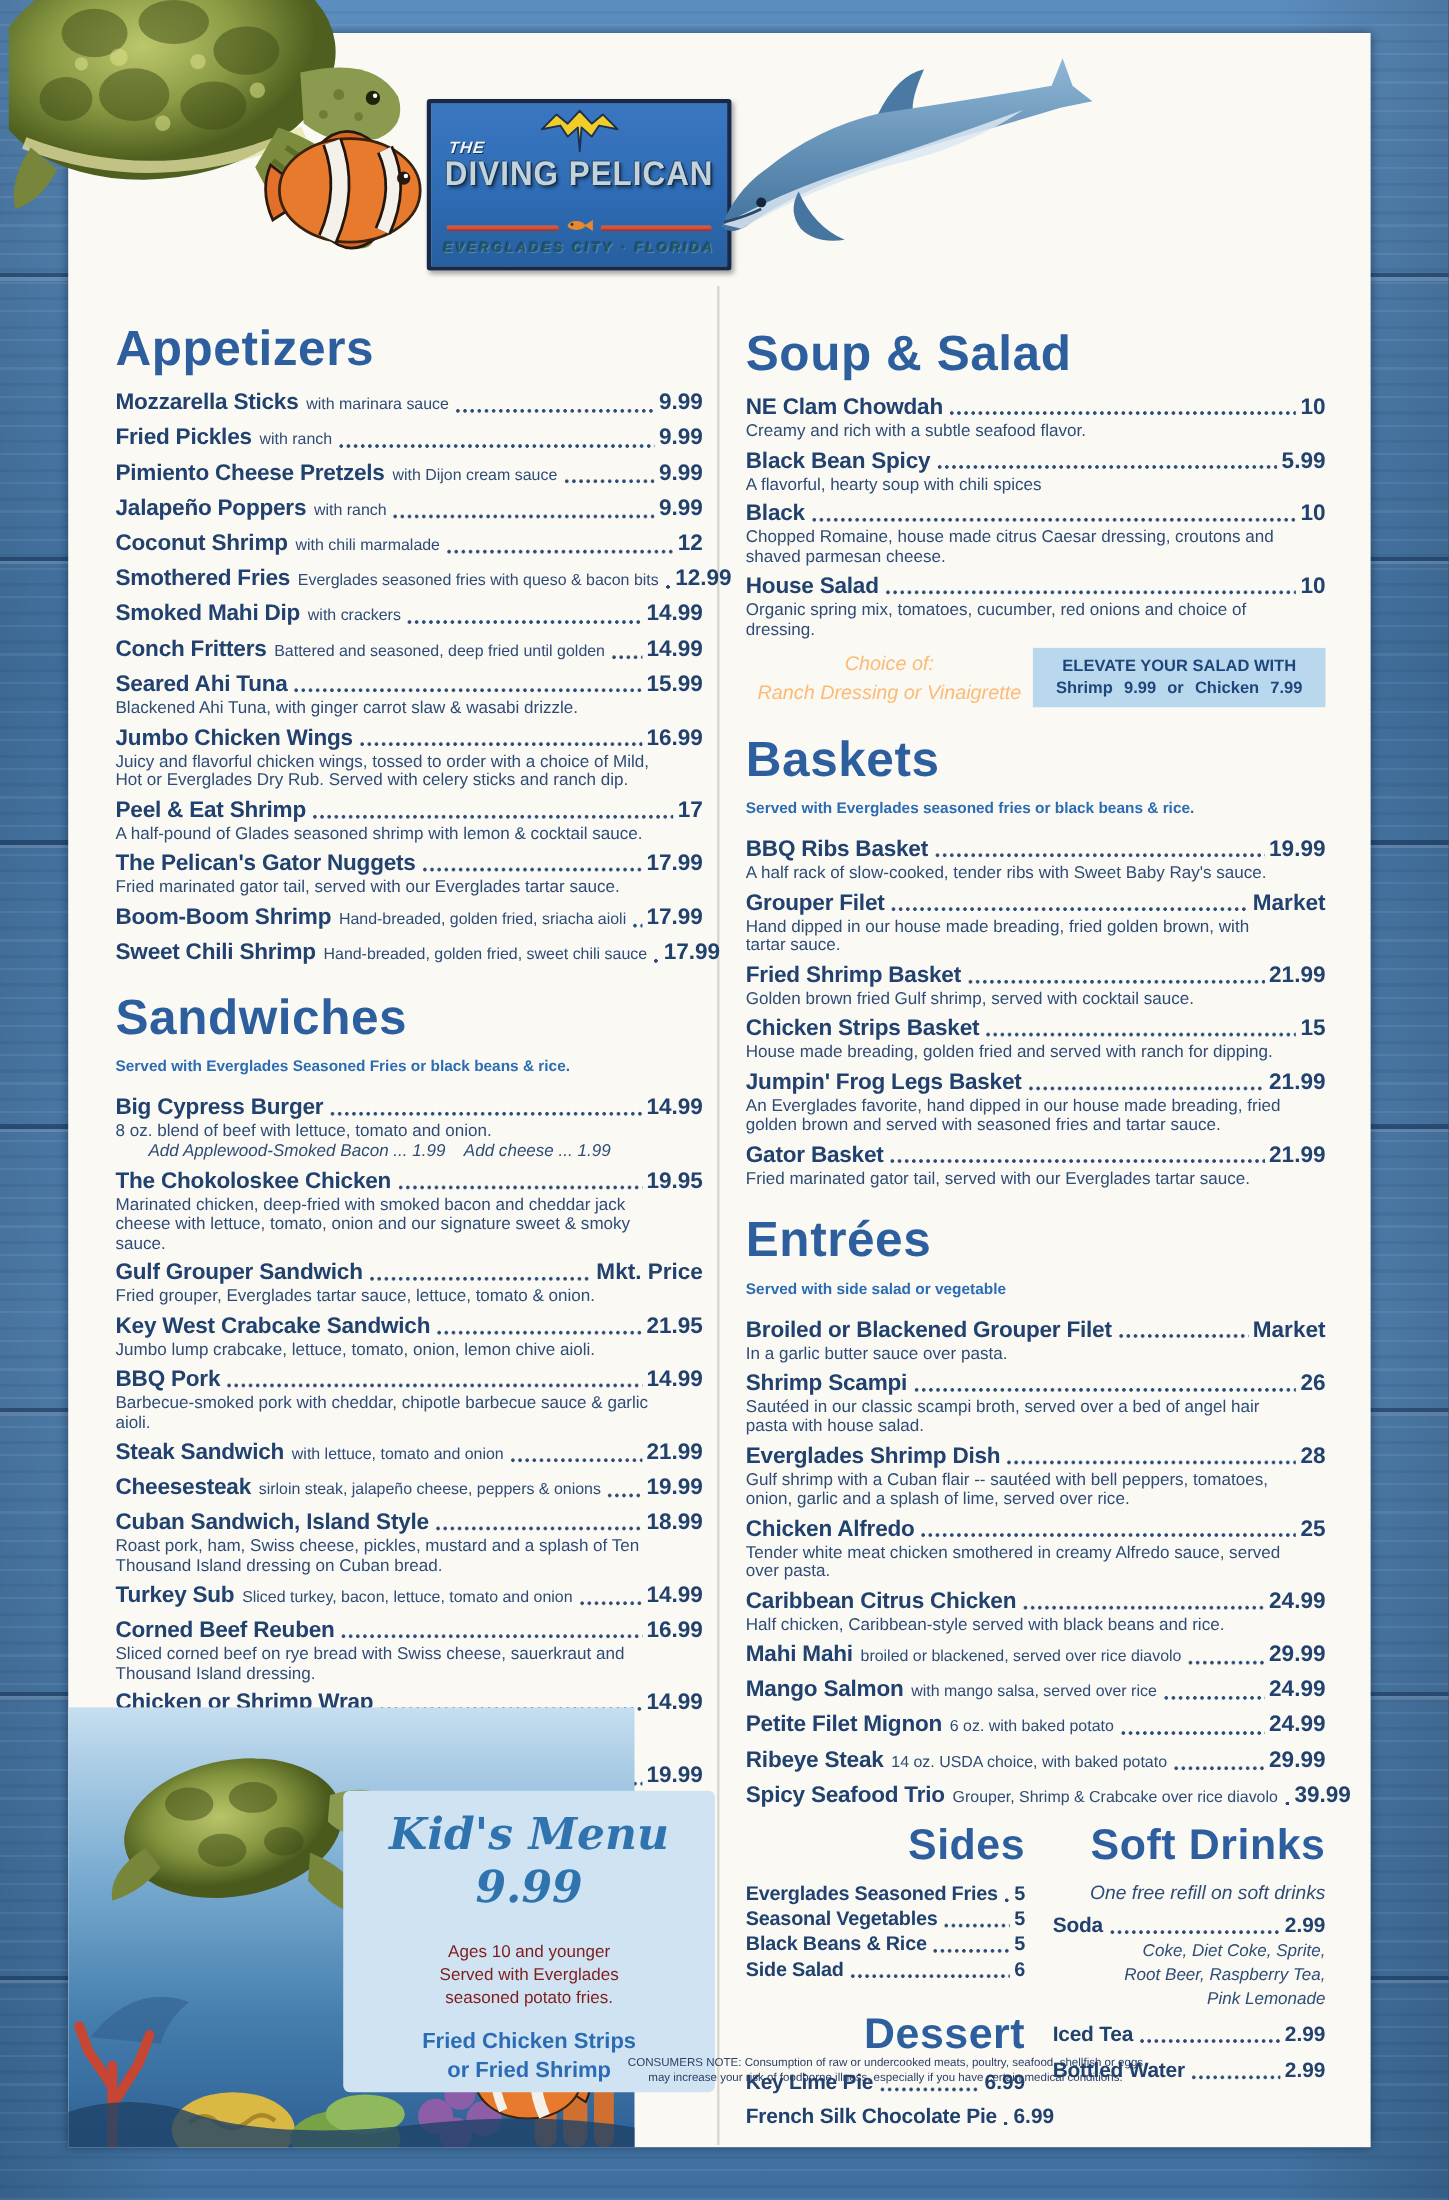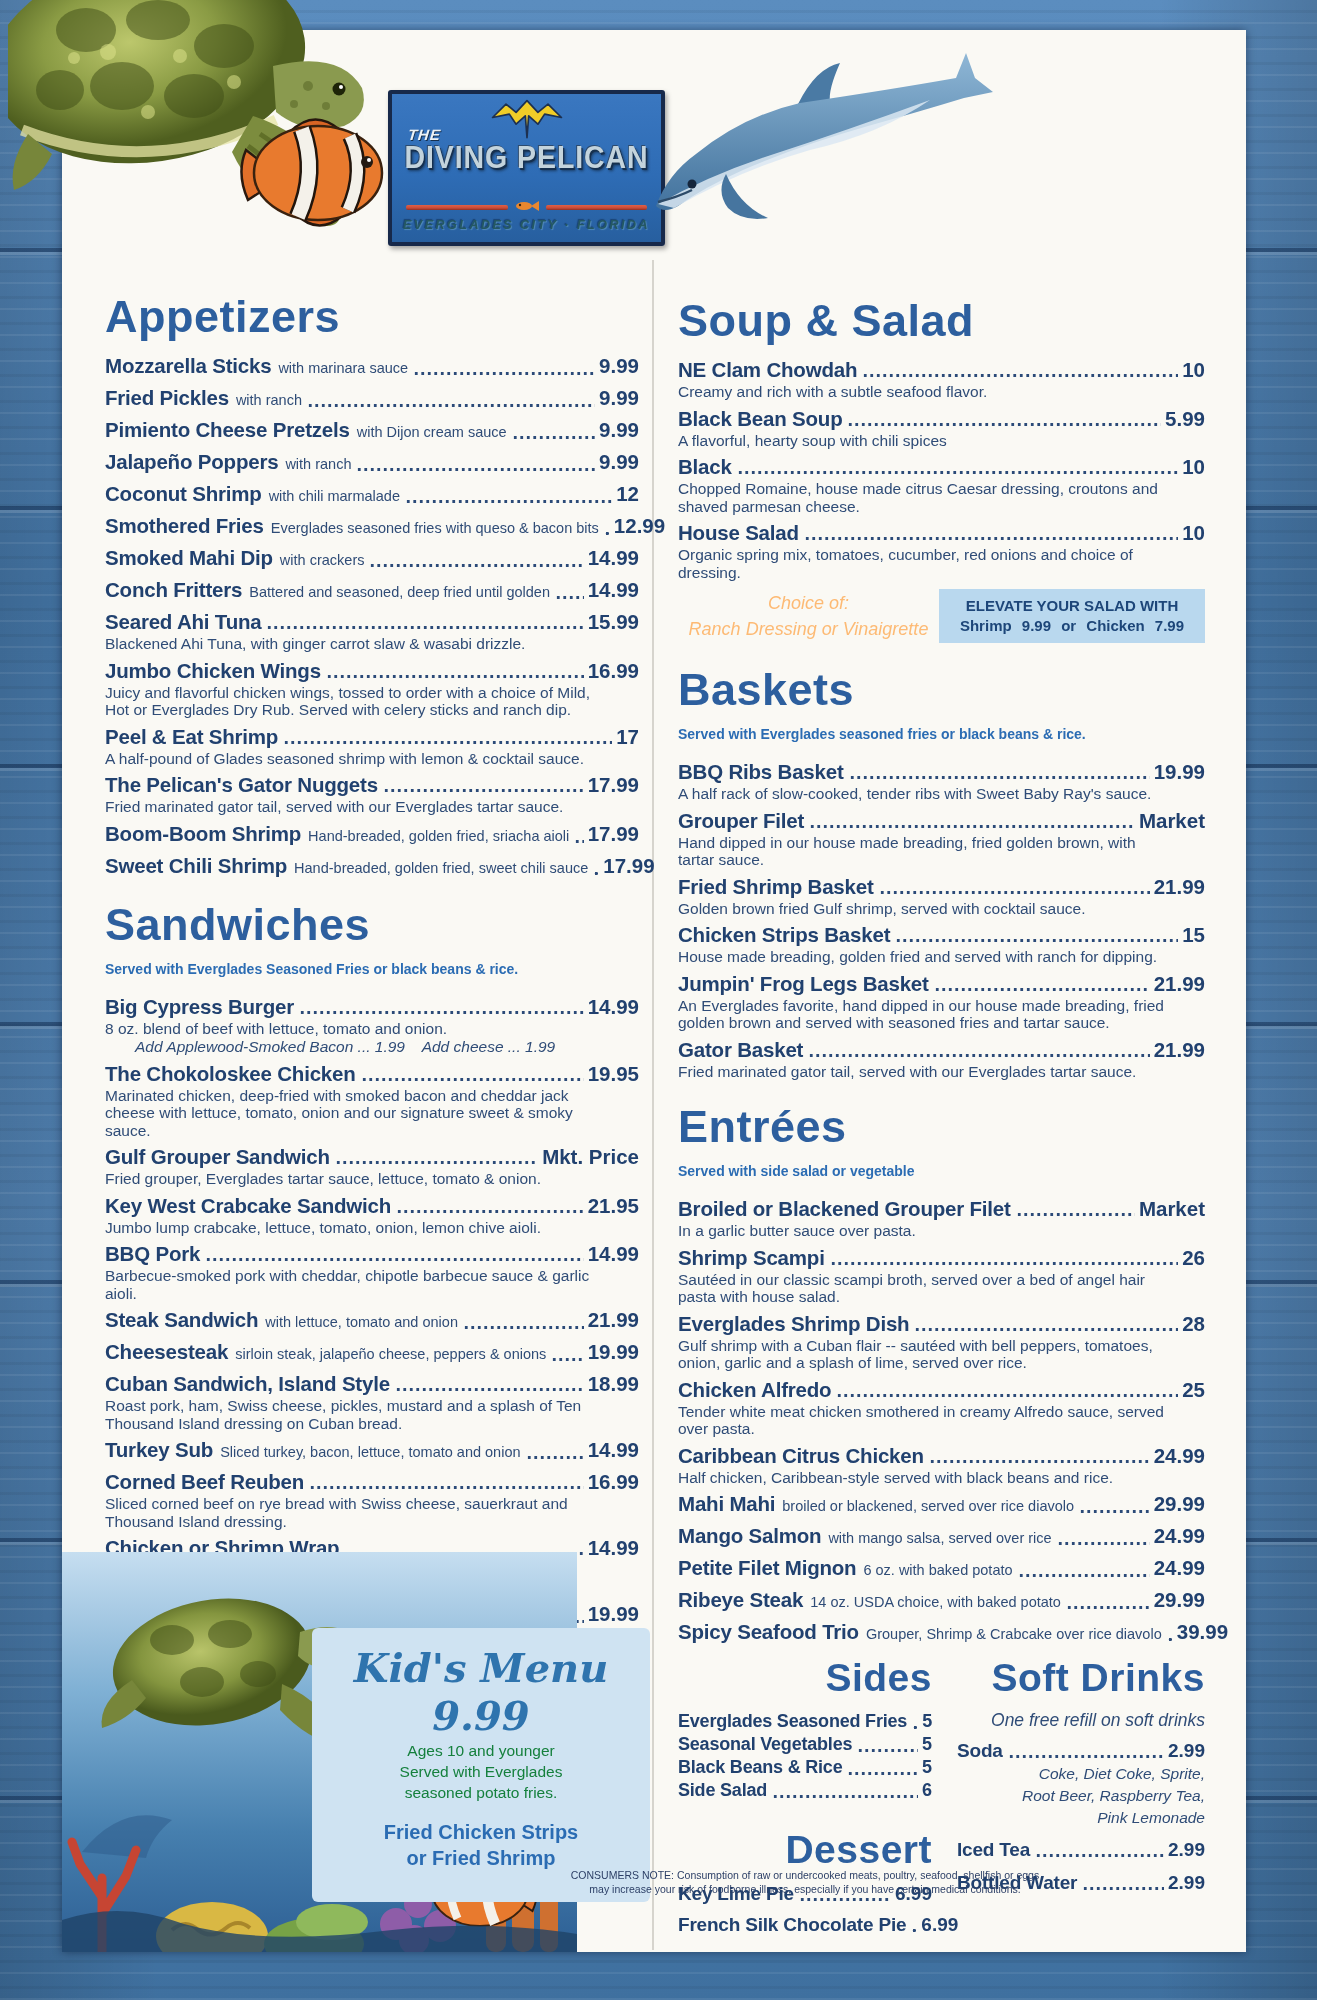--- a/index.html
+++ b/index.html
@@ -81,21 +81,21 @@
   .slot-dessert .mi{margin-bottom:7px;}
   .slot-dessert .mi-name,.slot-dessert .mi-price{font-size:19px;}
   .slot-softdrinks .mi{margin-bottom:9px;}
   .slot-softdrinks .mi-name,.slot-softdrinks .mi-price{font-size:19px;}
 
   
   .kids-box{position:absolute;left:312px;top:1628px;width:338px;height:274px;
     background:var(--kids-box-blue,#cfe3f2);border-radius:6px;text-align:center;box-sizing:border-box;padding-top:16px;}
   .kids-title{font-family:"DejaVu Serif",serif;font-style:italic;font-weight:bold;
     font-size:40px;color:#2f74ae;line-height:48px;}
-  .kids-lines{font-size:15.5px;line-height:21px;color:#15803d;}
+  .kids-lines{margin-top:24px;font-size:15.5px;line-height:21px;color:#7f1d1d;}
   .kids-bold{margin-top:16px;font-size:20px;font-weight:bold;line-height:26px;color:var(--accent-blue,#2b6cb3);}
 
   .note{position:absolute;left:540px;top:1868px;width:530px;text-align:center;
     font-size:10.5px;line-height:14px;color:#2c3f66;}
 </style>
 </head>
 <body>
 
 <div class="page">
   <div class="wood"></div>
@@ -433,21 +433,21 @@
         <div class="mi">
           <div class="mi-row">
             <span class="mi-name">NE Clam Chowdah</span>
             <span class="mi-dots"></span>
             <span class="mi-price">10</span>
           </div>
           <div class="mi-desc">Creamy and rich with a subtle seafood flavor.</div>
         </div>
         <div class="mi">
           <div class="mi-row">
-            <span class="mi-name">Black Bean Soup</span>
+            <span class="mi-name">Black Bean Spicy</span>
             <span class="mi-dots"></span>
             <span class="mi-price">5.99</span>
           </div>
           <div class="mi-desc">A flavorful, hearty soup with chili spices</div>
         </div>
         <div class="mi">
           <div class="mi-row">
             <span class="mi-name">Black</span>
             <span class="mi-dots"></span>
             <span class="mi-price">10</span>

